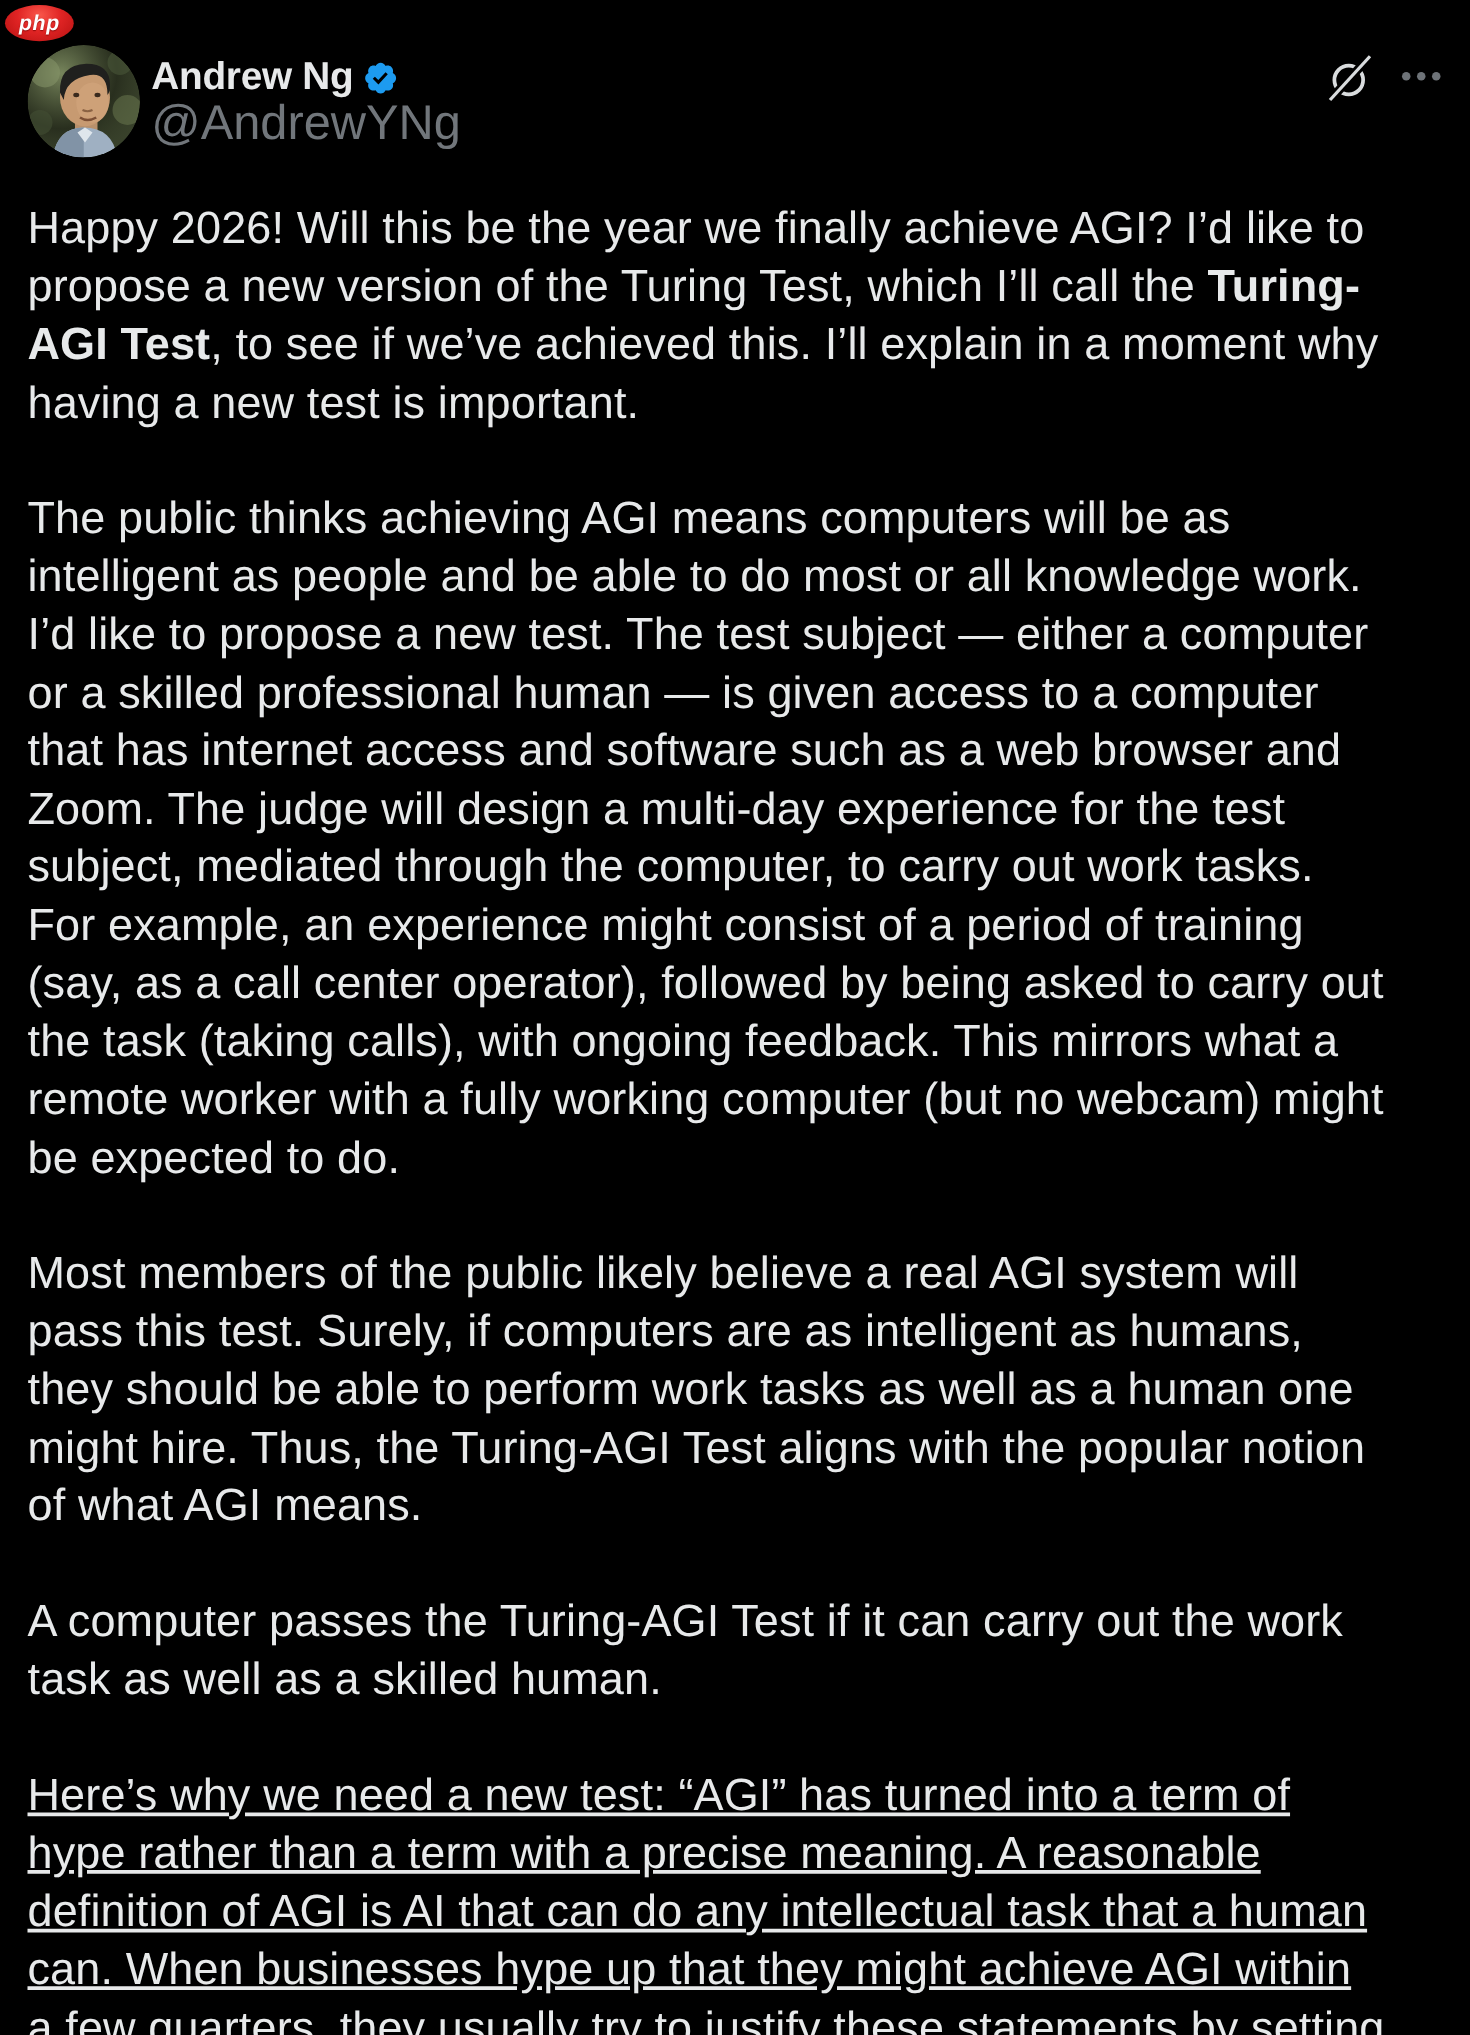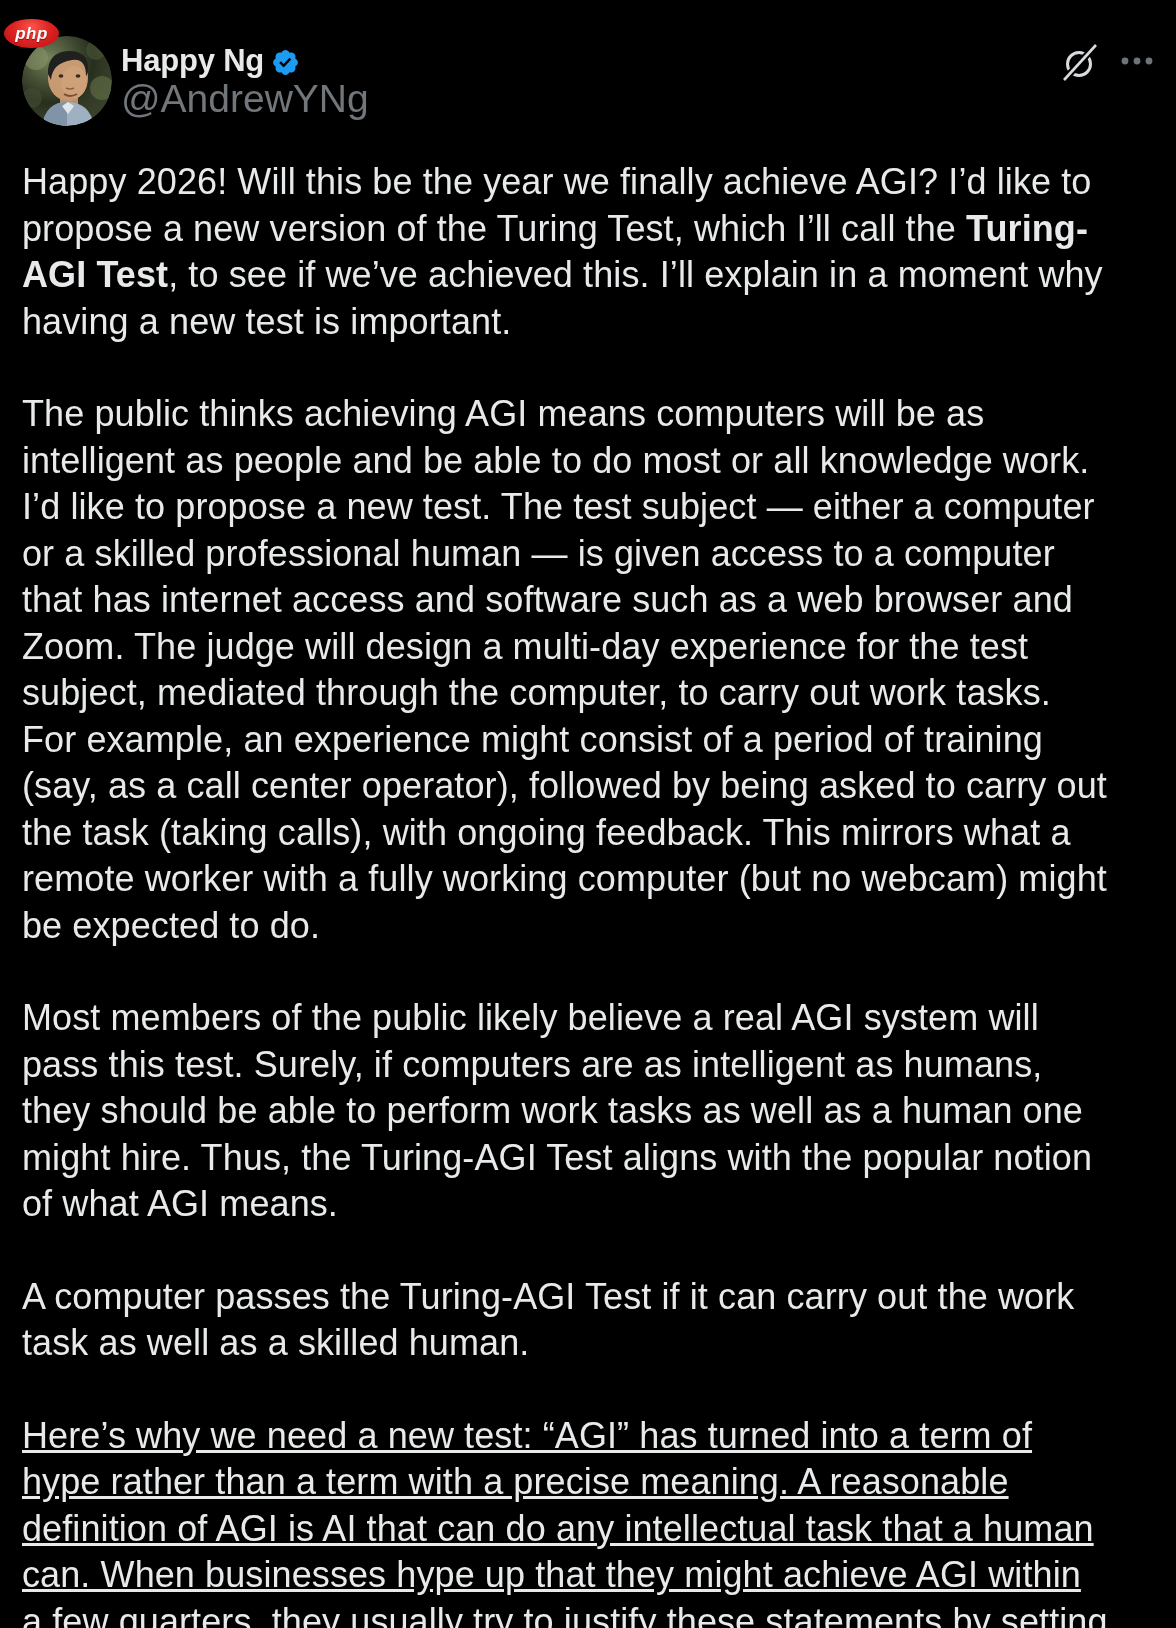--- a/index.html
+++ b/index.html
@@ -13,21 +13,21 @@
     width: 1176px;
     height: 1628px;
     background: #000000;
     overflow: hidden;
   }
 
   
   .watermark {
     position: absolute;
     left: 4px;
-    top: 19px;
+    top: 4px;
     width: 55px;
     height: 29px;
     border-radius: 50%;
     background: radial-gradient(ellipse at 50% 28%, #f9574b 0%, #e02424 45%, #b51111 100%);
     display: flex;
     align-items: center;
     justify-content: center;
     z-index: 5;
   }
   .watermark span {
@@ -153,21 +153,21 @@
           <ellipse cx="39" cy="40" rx="2.4" ry="1.8" fill="#3a2a1d"></ellipse>
           <ellipse cx="56" cy="40" rx="2.4" ry="1.8" fill="#3a2a1d"></ellipse>
           <path d="M44 52 Q48 54 52 52" stroke="#8a6243" stroke-width="1.6" fill="none"></path>
           <path d="M42 58 Q48 62 55 58" stroke="#7c4f34" stroke-width="2" fill="none"></path>
         </g>
       </svg>
     </a>
 
     <div class="names">
       <div class="name-row">
-        <span class="display-name">Happy Ng</span>
+        <span class="display-name">Andrew Ng</span>
         <span class="verified">
           <svg viewBox="0 0 24 24">
             <path fill="#1d9bf0" d="M22.25 12c0-1.43-.88-2.67-2.19-3.34.46-1.39.2-2.9-.81-3.91s-2.52-1.27-3.91-.81c-.66-1.31-1.91-2.19-3.34-2.19s-2.67.88-3.33 2.19c-1.4-.46-2.91-.2-3.92.81s-1.26 2.52-.8 3.91c-1.31.67-2.2 1.91-2.2 3.34s.89 2.67 2.2 3.34c-.46 1.39-.21 2.9.8 3.91s2.52 1.26 3.91.81c.67 1.31 1.91 2.19 3.34 2.19s2.68-.88 3.34-2.19c1.39.45 2.9.2 3.91-.81s1.27-2.52.81-3.91c1.31-.67 2.19-1.91 2.19-3.34zm-11.71 4.2L6.8 12.46l1.41-1.42 2.26 2.26 4.8-5.23 1.47 1.36-6.2 6.77z"></path>
           </svg>
         </span>
       </div>
       <div class="handle">@AndrewYNg</div>
     </div>
 
     <div class="header-actions">

